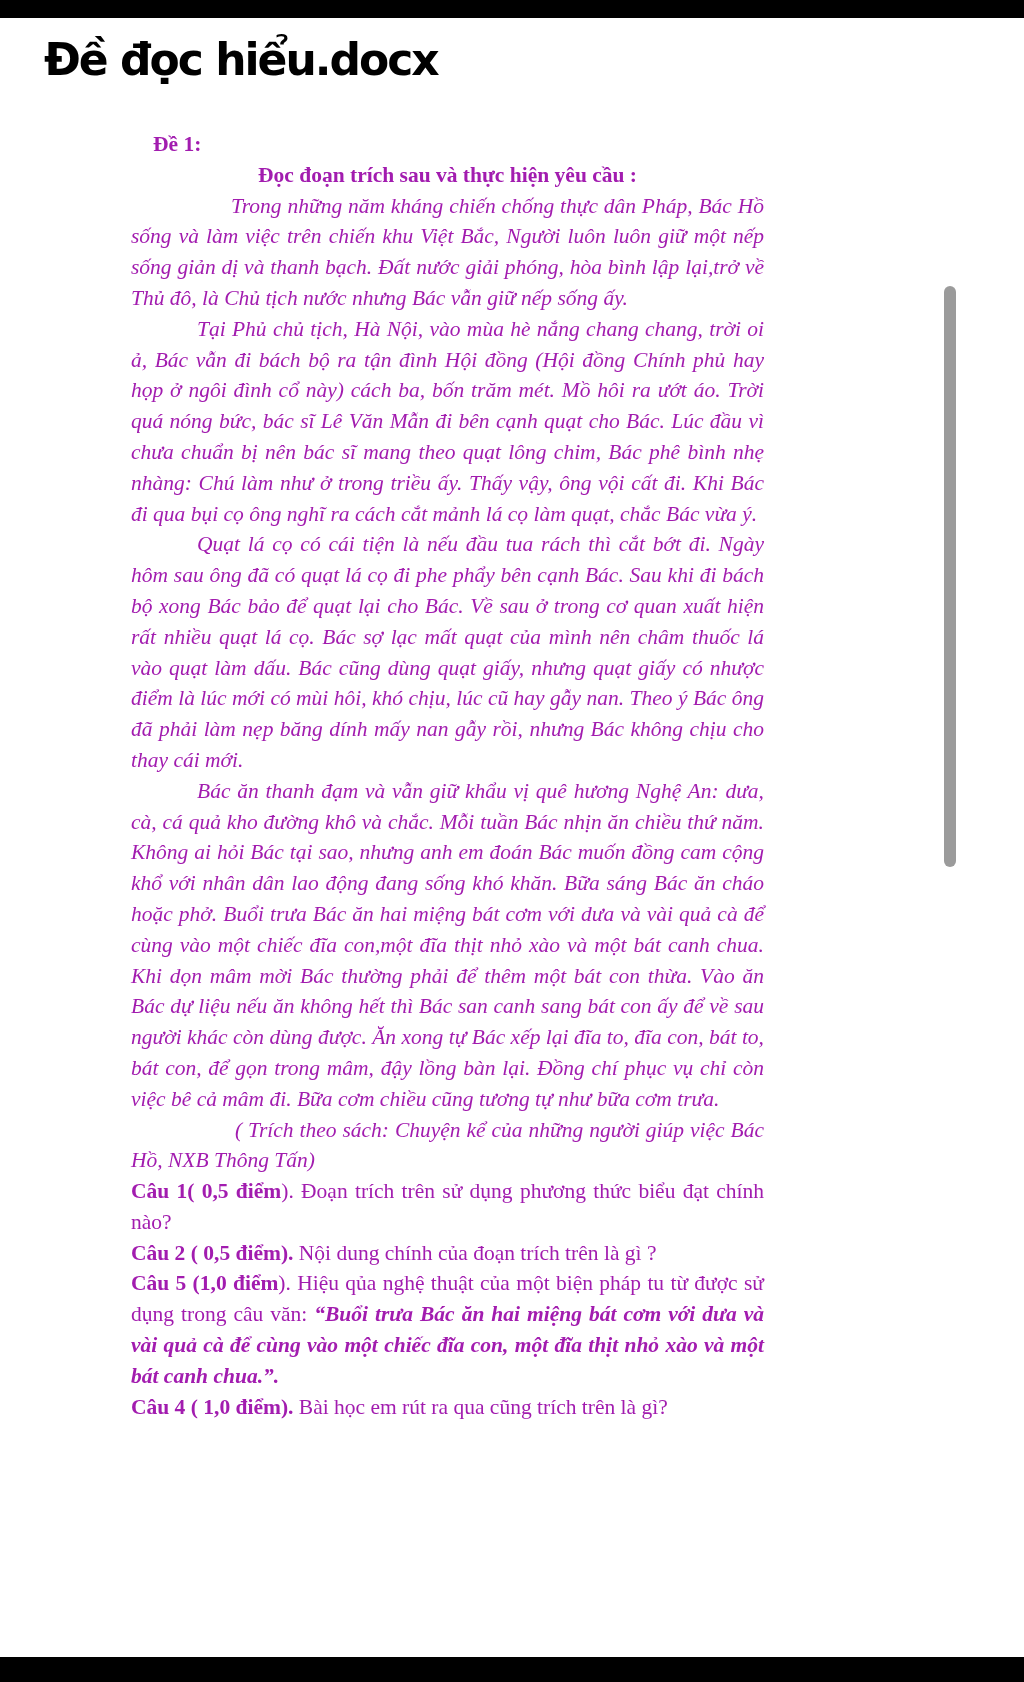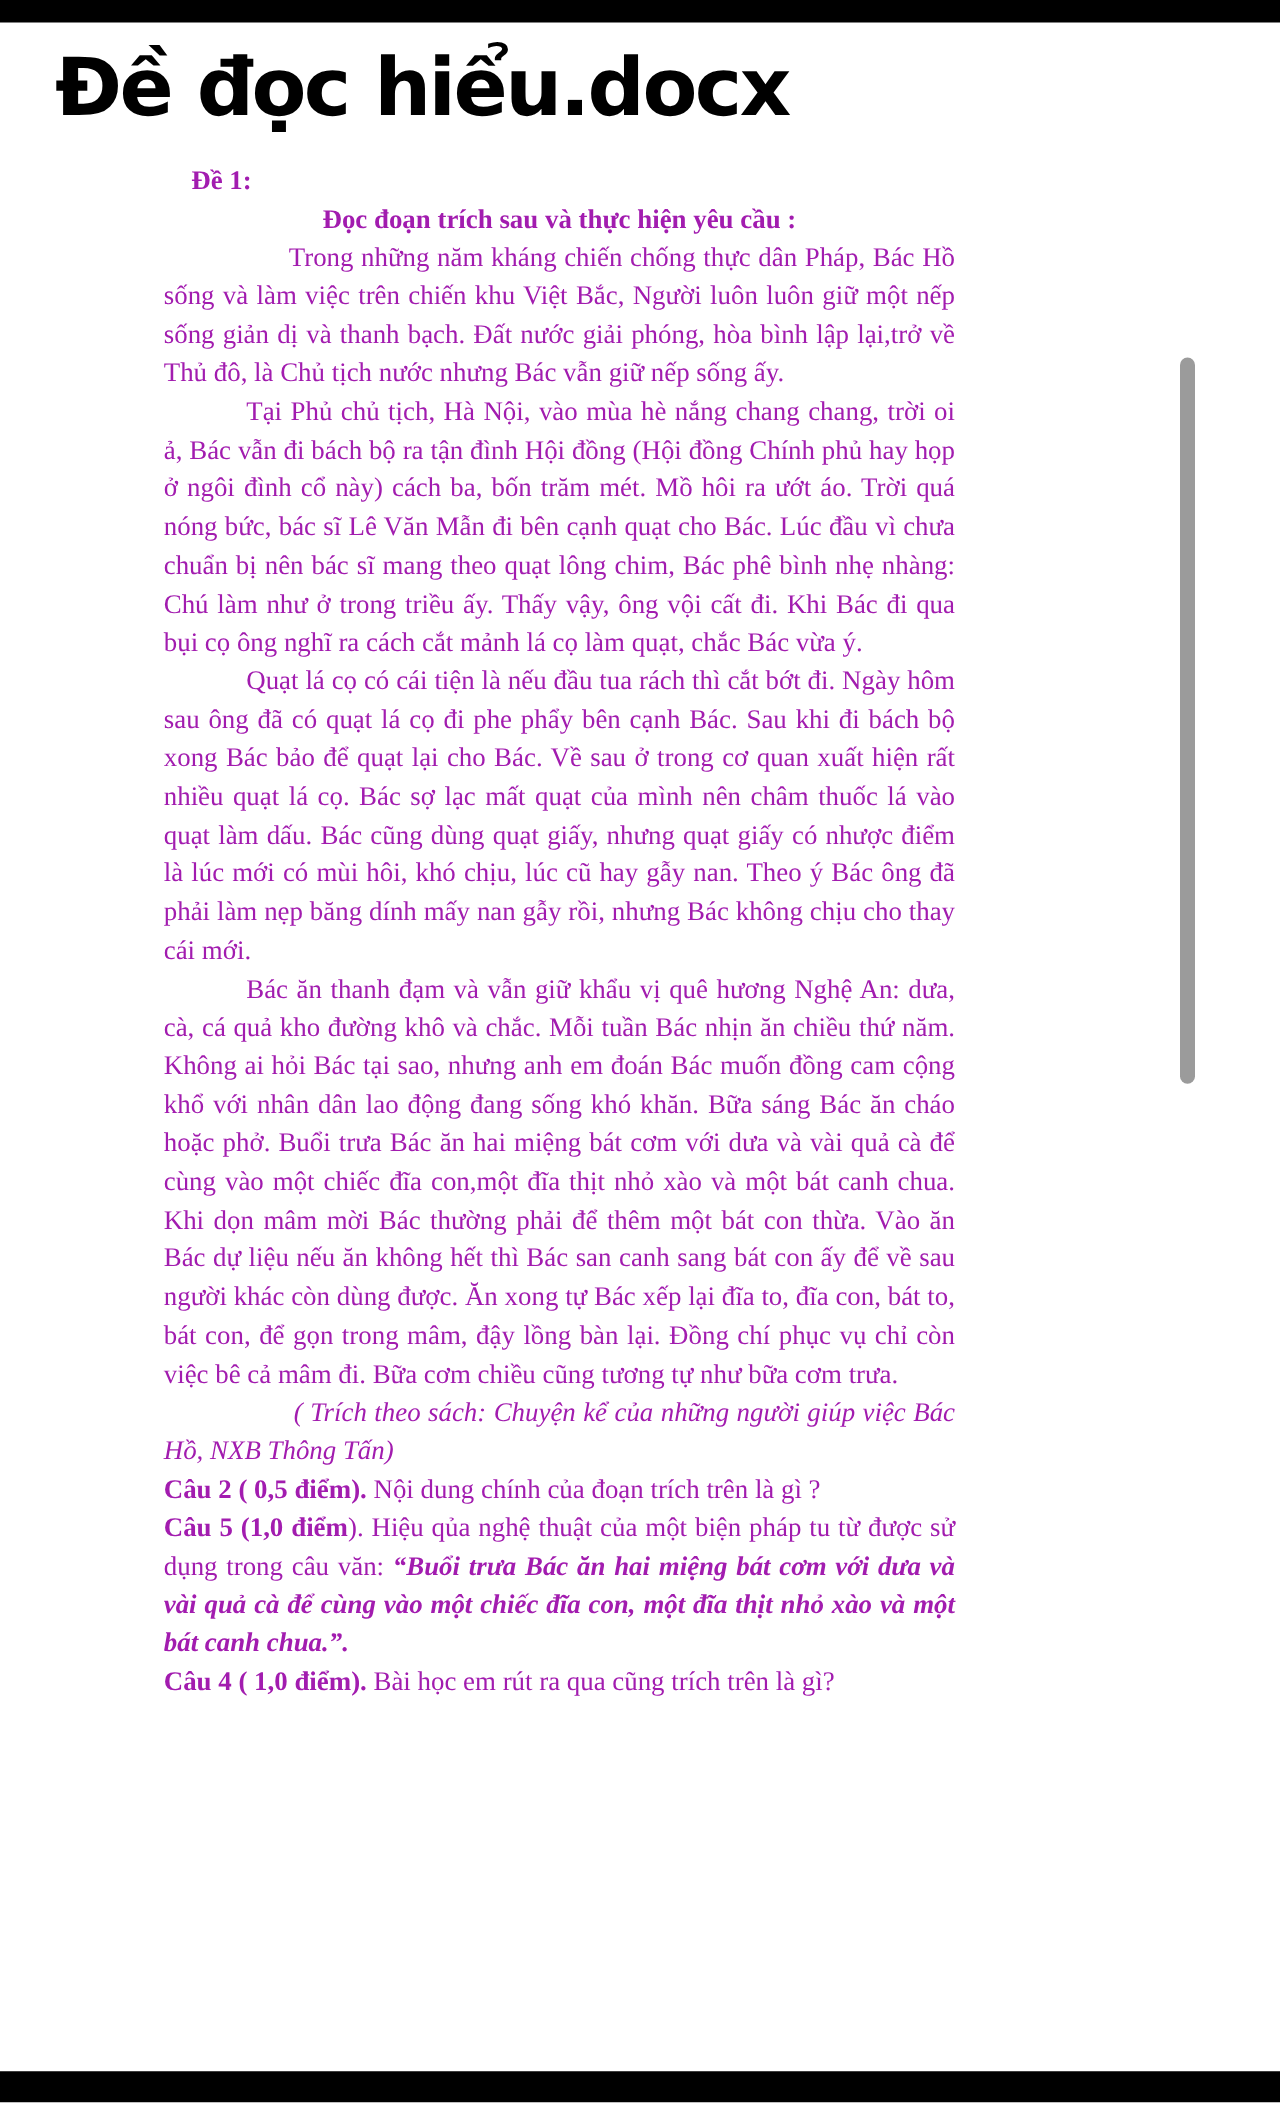--- a/index.html
+++ b/index.html
@@ -29,21 +29,21 @@
     background: #000000;
     z-index: 20;
   }
 
   .doc-title {
     position: absolute;
     top: 34px;
     left: 44px;
     font-family: "DejaVu Sans", "Liberation Sans", sans-serif;
     font-weight: 700;
-    font-size: 64px;
+    font-size: 44px;
     letter-spacing: -2px;
     color: #000000;
     white-space: nowrap;
   }
 
   .doc-body {
     position: absolute;
     top: 129px;
     left: 131px;
     width: 633px;
@@ -63,20 +63,21 @@
     font-weight: 700;
     text-align: left;
   }
 
   .instruction {
     font-weight: 700;
     text-align: center;
   }
 
   .para {
+    font-style: italic;
   }
 
   .indent-lg { text-indent: 100px; }
   .indent-md { text-indent: 66px; }
 
   .citation {
     font-style: italic;
     text-indent: 104px;
   }
 
@@ -114,20 +115,21 @@
     <p class="para indent-lg">Trong những năm kháng chiến chống thực dân Pháp, Bác Hồ sống và làm việc trên chiến khu Việt Bắc, Người luôn luôn giữ một nếp sống giản dị và thanh bạch. Đất nước giải phóng, hòa bình lập lại,trở về Thủ đô, là Chủ tịch nước nhưng Bác vẫn giữ nếp sống ấy.</p>
 
     <p class="para indent-md">Tại Phủ chủ tịch, Hà Nội, vào mùa hè nắng chang chang, trời oi ả, Bác vẫn đi bách bộ ra tận đình Hội đồng (Hội đồng Chính phủ hay họp ở ngôi đình cổ này) cách ba, bốn trăm mét. Mồ hôi ra ướt áo. Trời quá nóng bức, bác sĩ Lê Văn Mẫn đi bên cạnh quạt cho Bác. Lúc đầu vì chưa chuẩn bị nên bác sĩ mang theo quạt lông chim, Bác phê bình nhẹ nhàng: Chú làm như ở trong triều ấy. Thấy vậy, ông vội cất đi. Khi Bác đi qua bụi cọ ông nghĩ ra cách cắt mảnh lá cọ làm quạt, chắc Bác vừa ý.</p>
 
     <p class="para indent-md">Quạt lá cọ có cái tiện là nếu đầu tua rách thì cắt bớt đi. Ngày hôm sau ông đã có quạt lá cọ đi phe phẩy bên cạnh Bác. Sau khi đi bách bộ xong Bác bảo để quạt lại cho Bác. Về sau ở trong cơ quan xuất hiện rất nhiều quạt lá cọ. Bác sợ lạc mất quạt của mình nên châm thuốc lá vào quạt làm dấu. Bác cũng dùng quạt giấy, nhưng quạt giấy có nhược điểm là lúc mới có mùi hôi, khó chịu, lúc cũ hay gẫy nan. Theo ý Bác ông đã phải làm nẹp băng dính mấy nan gẫy rồi, nhưng Bác không chịu cho thay cái mới.</p>
 
     <p class="para indent-md">Bác ăn thanh đạm và vẫn giữ khẩu vị quê hương Nghệ An: dưa, cà, cá quả kho đường khô và chắc. Mỗi tuần Bác nhịn ăn chiều thứ năm. Không ai hỏi Bác tại sao, nhưng anh em đoán Bác muốn đồng cam cộng khổ với nhân dân lao động đang sống khó khăn. Bữa sáng Bác ăn cháo hoặc phở. Buổi trưa Bác ăn hai miệng bát cơm với dưa và vài quả cà để cùng vào một chiếc đĩa con,một đĩa thịt nhỏ xào và một bát canh chua. Khi dọn mâm mời Bác thường phải để thêm một bát con thừa. Vào ăn Bác dự liệu nếu ăn không hết thì Bác san canh sang bát con ấy để về sau người khác còn dùng được. Ăn xong tự Bác xếp lại đĩa to, đĩa con, bát to, bát con, để gọn trong mâm, đậy lồng bàn lại. Đồng chí phục vụ chỉ còn việc bê cả mâm đi. Bữa cơm chiều cũng tương tự như bữa cơm trưa.</p>
 
     <p class="citation">( Trích theo sách: Chuyện kể của những người giúp việc Bác Hồ, NXB Thông Tấn)</p>
 
+    <p class="question"><span class="q-label">Câu 1( 0,5 điểm</span><span>). Đoạn trích trên sử dụng phương thức biểu đạt chính nào?</span><span class="q-quote"></span></p>
 
     <p class="question"><span class="q-label">Câu 2 ( 0,5 điểm).</span><span> Nội dung chính của đoạn trích trên là gì ?</span><span class="q-quote"></span></p>
 
     <p class="question"><span class="q-label">Câu 5 (1,0 điểm</span><span>). Hiệu qủa nghệ thuật của một biện pháp tu từ được sử dụng trong câu văn: </span><span class="q-quote">“Buổi trưa Bác ăn hai miệng bát cơm với dưa và vài quả cà để cùng vào một chiếc đĩa con, một đĩa thịt nhỏ xào và một bát canh chua.”.</span></p>
 
     <p class="question"><span class="q-label">Câu 4 ( 1,0 điểm).</span><span> Bài học em rút ra qua cũng trích trên là gì?</span><span class="q-quote"></span></p>
 
   </div>
 
   <div class="scrollbar-thumb"></div>

